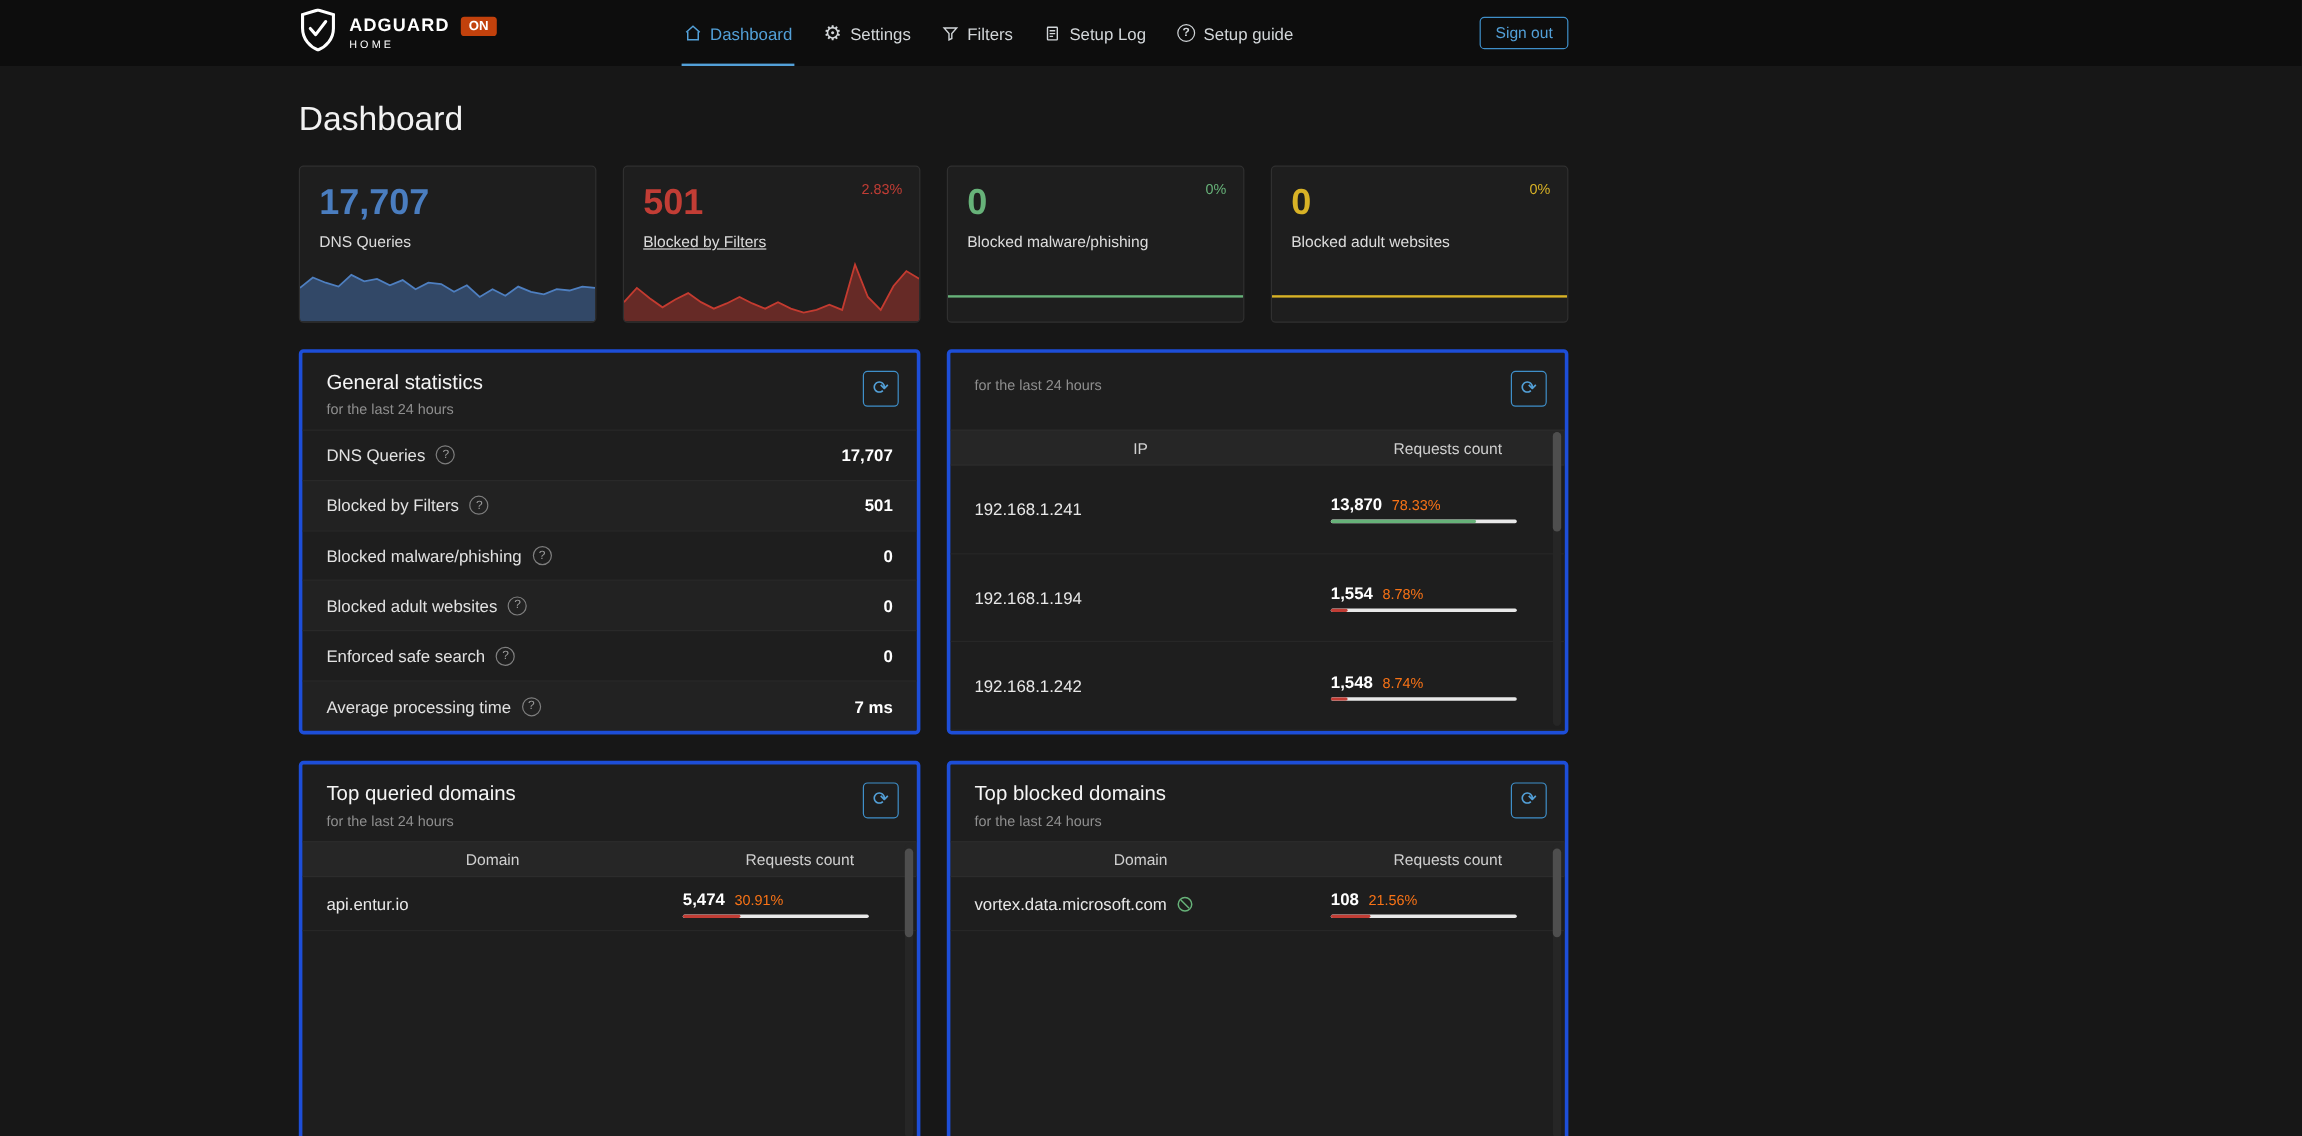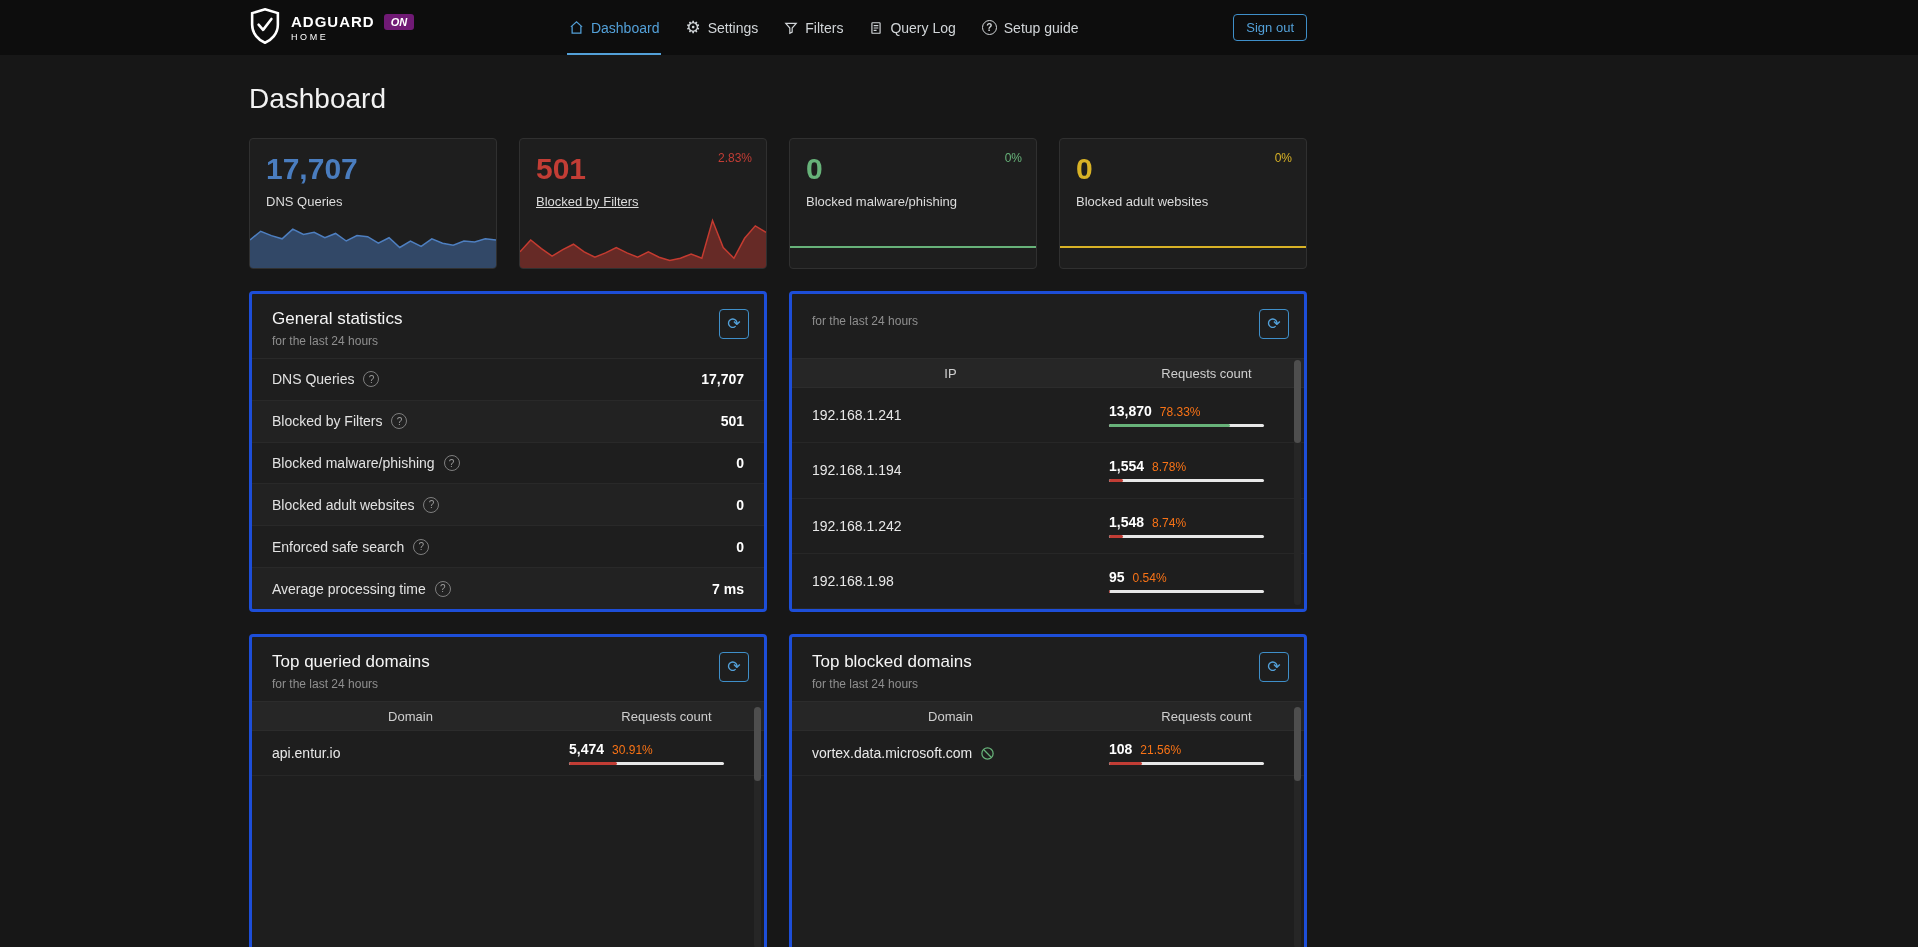--- a/index.html
+++ b/index.html
@@ -13,22 +13,22 @@
   .inner { margin-left: 249px; width: 1058px; }
 
   
   .navbar { height: 55px; background: #0d0d0d; }
   .navbar .inner { display: flex; align-items: stretch; height: 100%; }
   .logo { display: flex; align-items: center; gap: 10px; cursor: pointer; }
   .brand-lines { display: flex; flex-direction: column; justify-content: center; }
   .brand-top { display: flex; align-items: center; }
   .brand { font-size: 15px; font-weight: 700; letter-spacing: 1px; color: #fff; }
   .brand-sub { font-size: 9px; letter-spacing: 2.6px; color: #fff; margin-top: 2px; }
-  .badge-on { background: #701a75; color: #fff; font-size: 11px; font-weight: 700;
-              padding: 2px 7px; border-radius: 3px; margin-left: 9px; font-style: italic; }
+  .badge-on { background: #c2410c; color: #fff; font-size: 11px; font-weight: 700;
+              padding: 2px 7px; border-radius: 3px; margin-left: 9px; }
   .nav-links { flex: 1; display: flex; justify-content: center; gap: 22px; align-items: stretch; }
   .nav-item { display: flex; align-items: center; gap: 7px; color: #d2d6d9; font-size: 14px;
               cursor: pointer; border-bottom: 2px solid transparent; padding: 2px 2px 0; }
   .nav-item.active { color: #53a0d8; border-bottom-color: #53a0d8; }
   .nicon { display: inline-flex; align-items: center; }
   .nicon.uni { font-size: 17px; line-height: 1; }
   .nav-q { width: 15px; height: 15px; border: 1.5px solid currentColor; border-radius: 50%;
            font-size: 10px; display: inline-flex; align-items: center; justify-content: center; font-weight: 700; }
   .nav-right { display: flex; align-items: center; }
   .signout-btn { border: 1px solid #3f8fc9; color: #53a0d8; background: transparent;
@@ -148,21 +148,21 @@
         </span>
         <span>Filters</span>
       </div>
       <div class="nav-item">
         <span class="nicon">
           <svg width="14" height="14" viewBox="0 0 24 24" fill="none" stroke="currentColor" stroke-width="2">
               <rect x="5" y="3" width="14" height="18" rx="1"></rect>
               <path d="M8 8 H16 M8 12 H16 M8 16 H13"></path>
             </svg>
         </span>
-        <span>Query Log</span>
+        <span>Setup Log</span>
       </div>
       <div class="nav-item">
         <span class="nav-q">?</span>
         <span>Setup guide</span>
       </div>
     </div>
 
     <div class="nav-right">
       <button class="signout-btn">Sign out</button>
     </div>
@@ -304,32 +304,20 @@
           <div class="count-block">
             <div class="count-line">
                 <span class="count">1,548</span>
                 <span class="pct">8.74%</span>
               </div>
             <div class="bar-track">
                 <div class="bar-fill" style="width: 8.74%; background: rgb(194, 61, 53);"></div>
               </div>
           </div>
         </div>
-        <div class="t-row">
-          <span class="cell-main">192.168.1.98</span>
-          <div class="count-block">
-            <div class="count-line">
-                <span class="count">95</span>
-                <span class="pct">0.54%</span>
-              </div>
-            <div class="bar-track">
-                <div class="bar-fill" style="width: 0.54%; background: rgb(194, 61, 53);"></div>
-              </div>
-          </div>
-        </div>
       </div>
       <div class="scrollbar">
           <div class="thumb"></div>
         </div>
     </div>
   </div>
 
   <div class="cards-row">
 
     <div class="panel">

